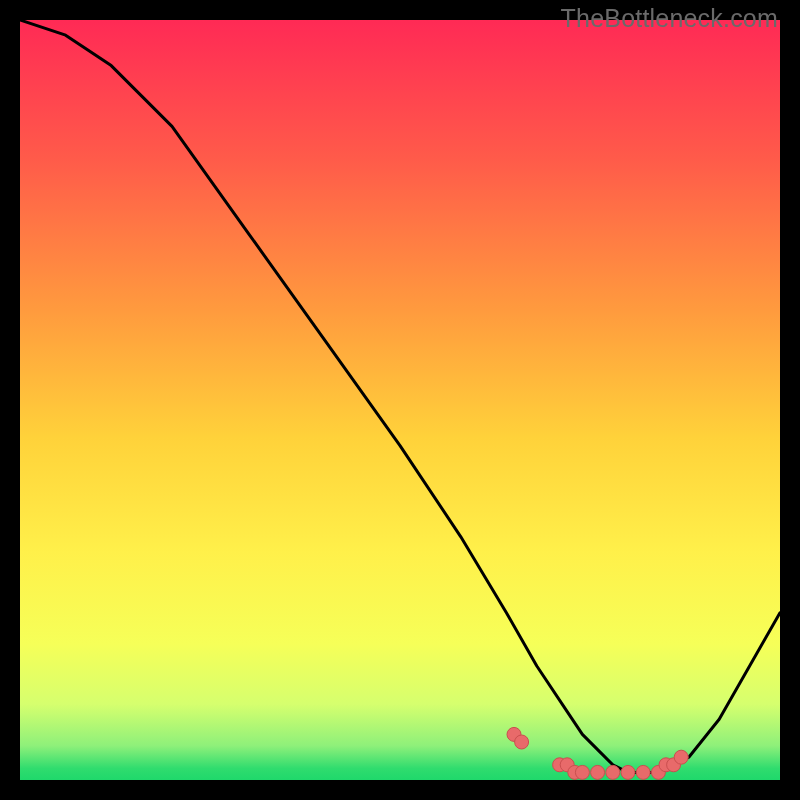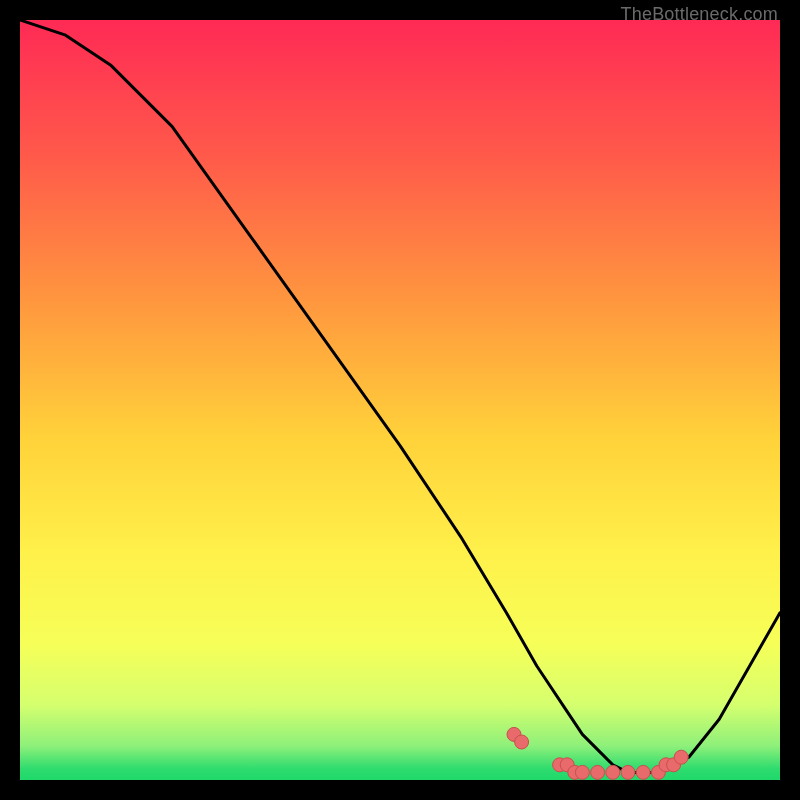--- a/index.html
+++ b/index.html
@@ -24,21 +24,21 @@
     left: 0;
     top: 0;
     width: 760px;
     height: 760px;
   }
   .watermark {
     position: absolute;
     top: 4px;
     right: 22px;
     color: #6a6a6a;
-    font-size: 18px;
+    font-size: 25px;
     font-weight: 500;
     letter-spacing: 0.2px;
     white-space: nowrap;
   }
   svg { display: block; }
 </style>
 </head>
 <body>
 
 <div class="frame">

